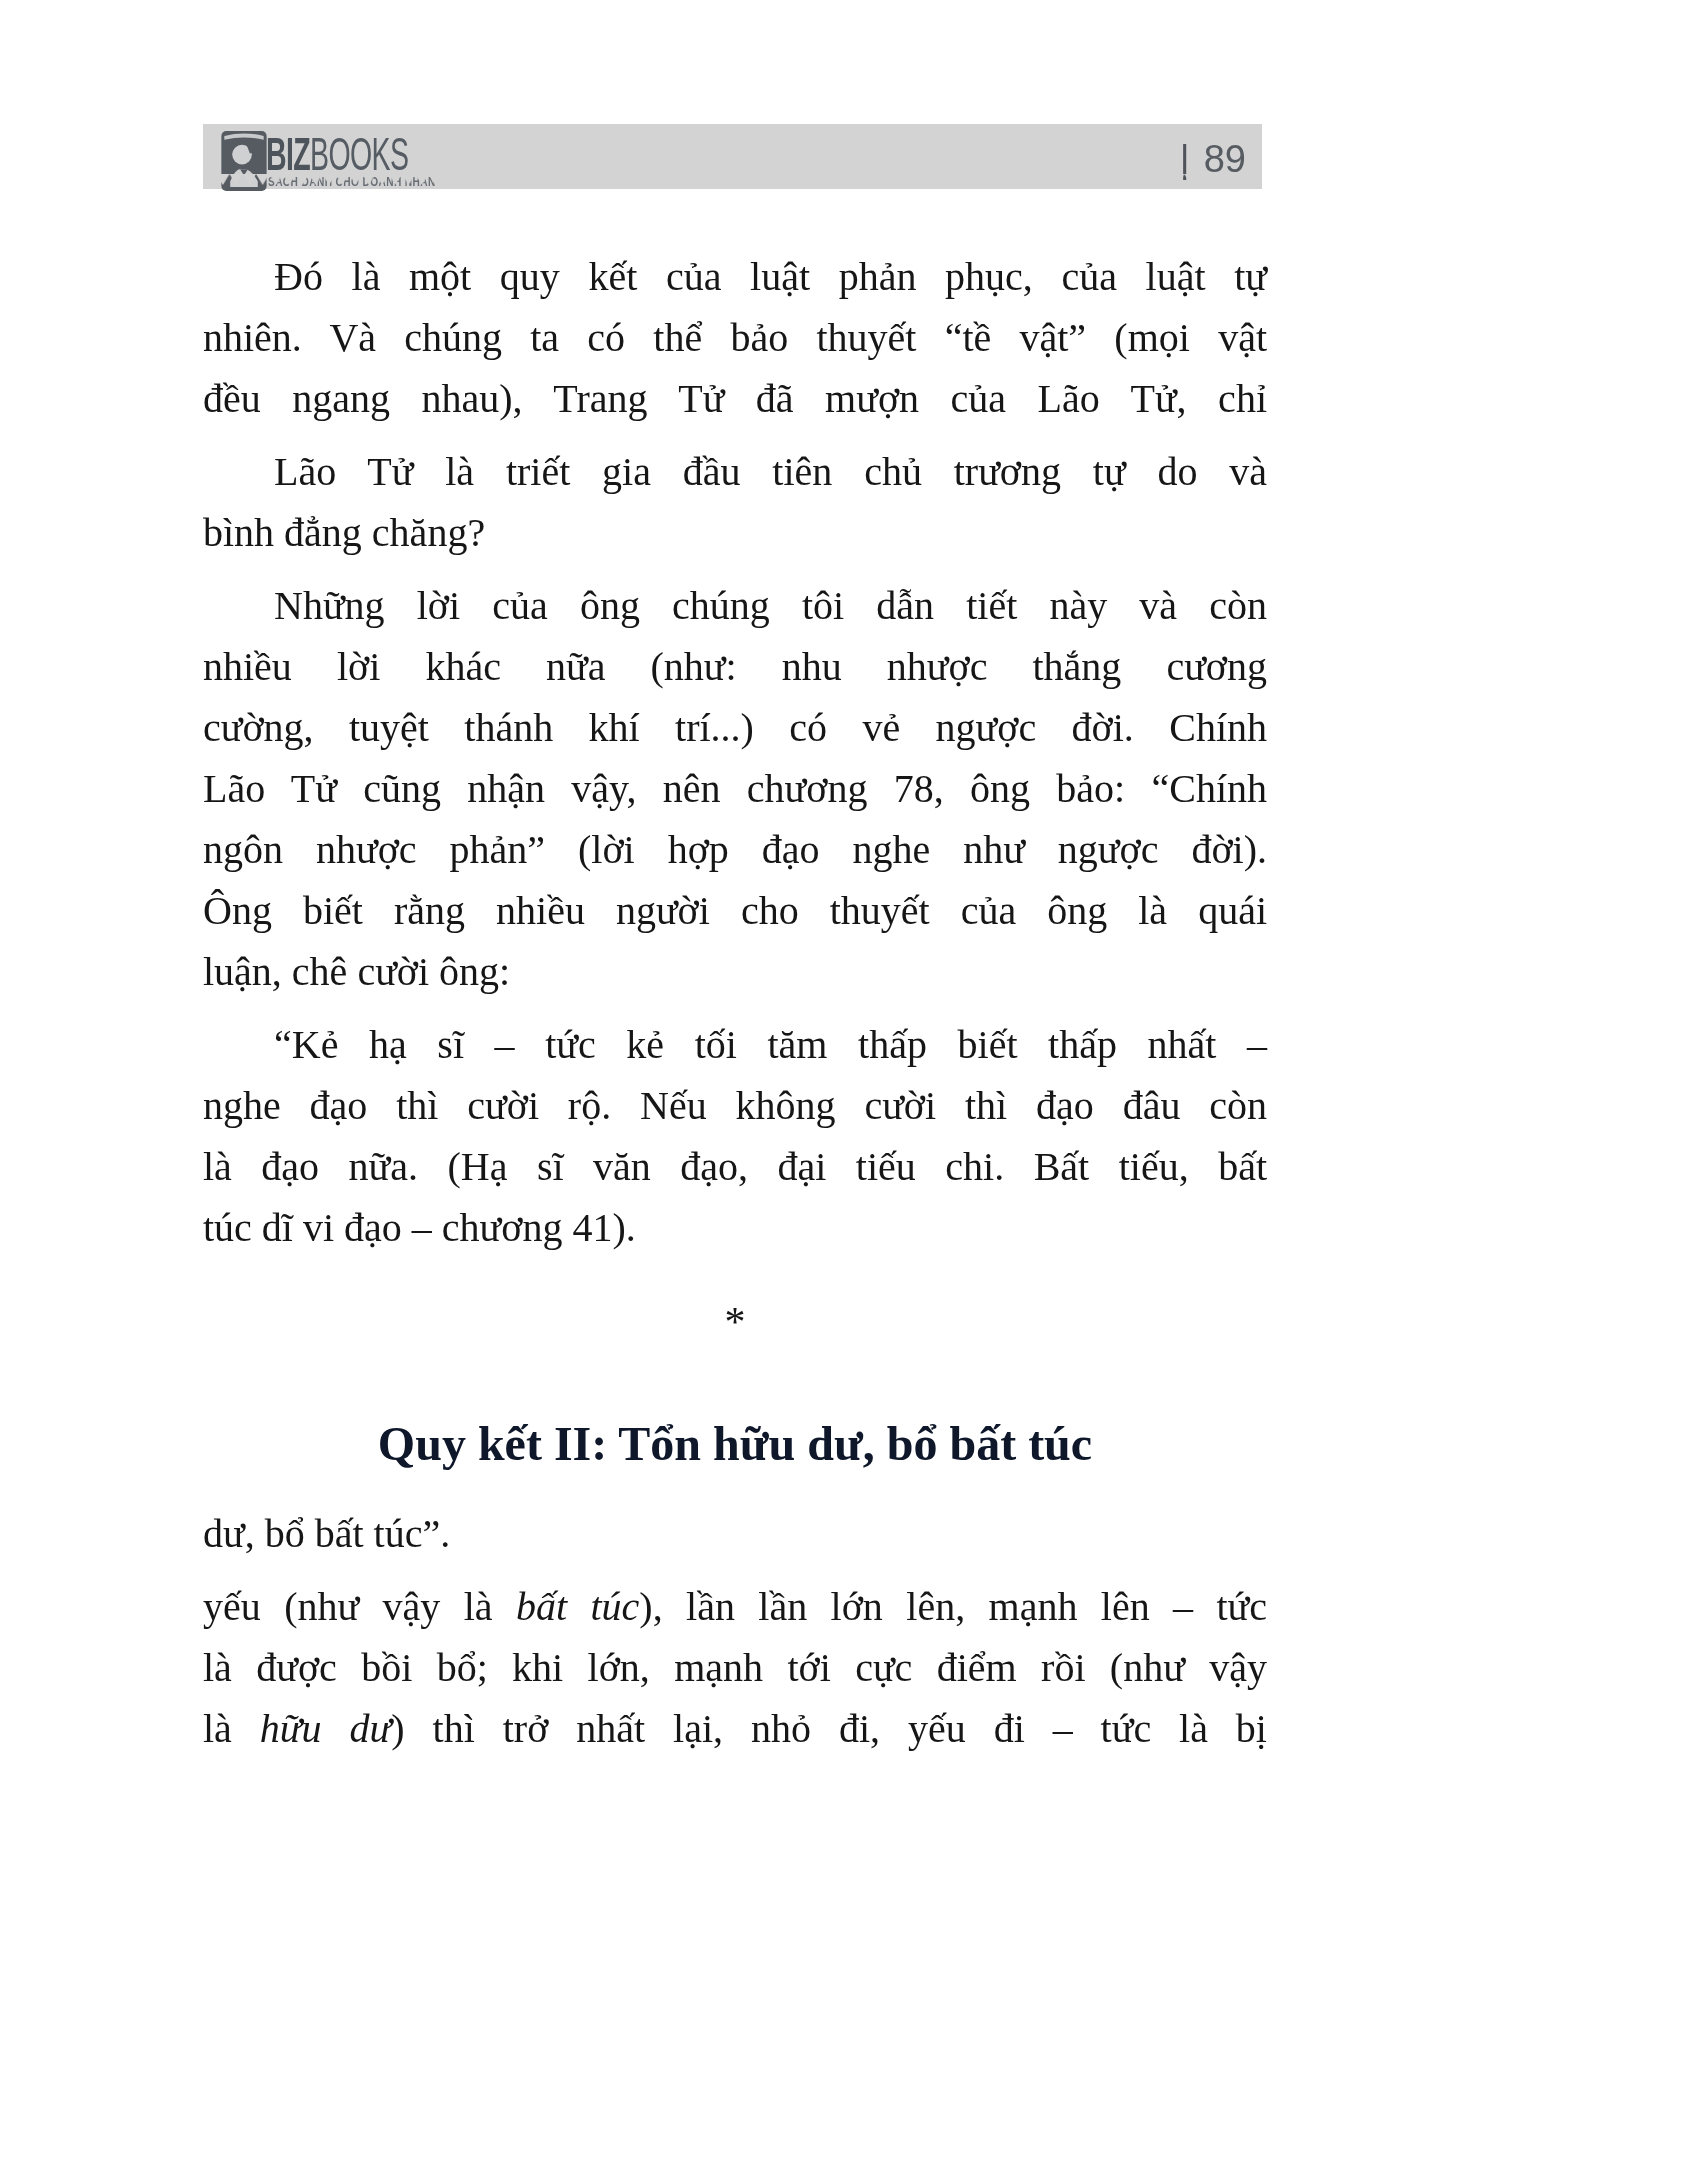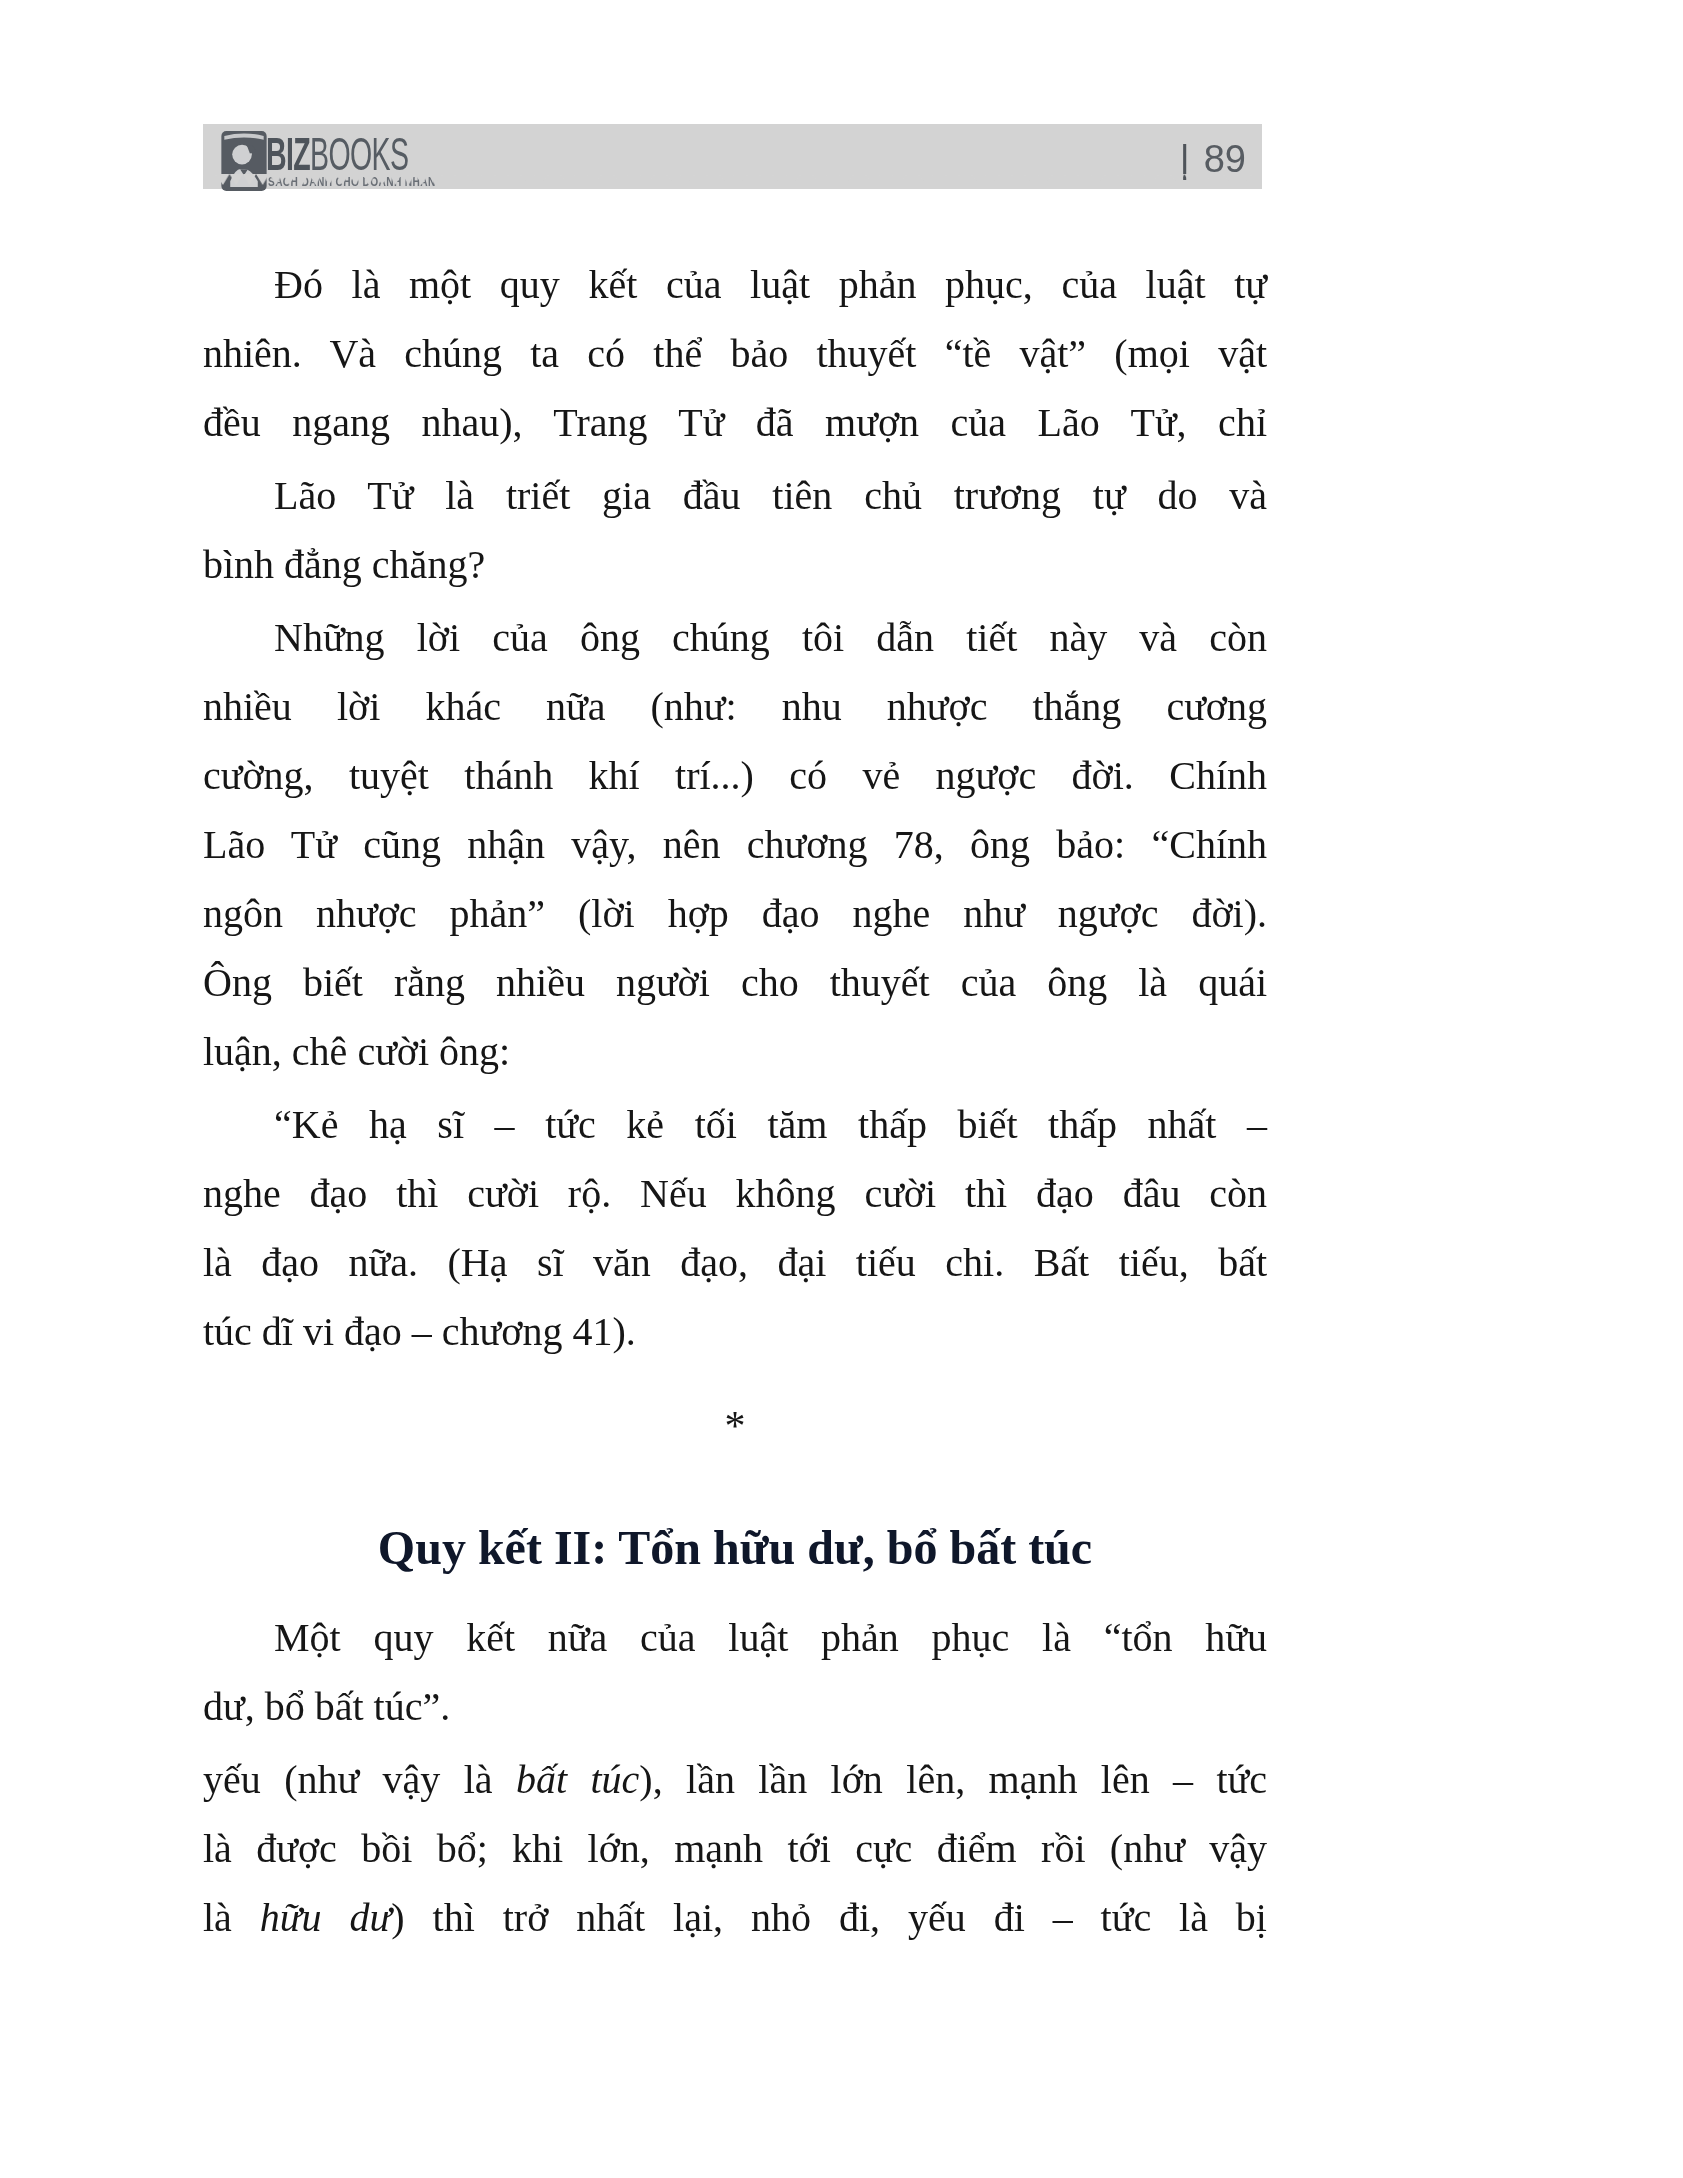--- a/index.html
+++ b/index.html
@@ -47,21 +47,20 @@
   .pageno .pipe{font-weight:300;margin-right:14px;color:#4f545a;}
 
   
   .textcol{
     position:absolute;left:203px;top:246px;width:1064px;
   }
   .ln{
     font-size:40px;line-height:61px;
     text-align:justify;text-align-last:justify;
     color:#161616;
-    margin-top:8px;
   }
   .ln.end{text-align-last:left;}
   .ind{text-indent:71px;}
   .it{font-style:italic;}
   .para{margin:12px 0 0 0;}
   .para:first-child{margin-top:0;}
   .sep{
     margin-top:34px;line-height:61px;font-size:42px;
     text-align:center;text-align-last:center;color:#161616;
   }
@@ -128,21 +127,20 @@
       <div class="ln">nghe đạo thì cười rộ. Nếu không cười thì đạo đâu còn</div>
       <div class="ln">là đạo nữa. (Hạ sĩ văn đạo, đại tiếu chi. Bất tiếu, bất</div>
       <div class="ln end">túc dĩ vi đạo – chương 41).</div>
     </div>
 
     <div class="sep">*</div>
 
     <div class="heading">Quy kết II: Tổn hữu dư, bổ bất túc</div>
 
     <div class="para">
-      <div class="ln ind">Một quy kết nữa của luật phản phục là “tổn hữu</div>
       <div class="ln end">dư, bổ bất túc”.</div>
     </div>
 
     <div class="para">
       <div class="ln"><span>yếu (như vậy là </span><span class="it">bất túc</span><span>), lần lần lớn lên, mạnh lên – tức</span></div>
       <div class="ln"><span>là được bồi bổ; khi lớn, mạnh tới cực điểm rồi (như vậy</span></div>
       <div class="ln"><span>là </span><span class="it">hữu dư</span><span>) thì trở nhất lại, nhỏ đi, yếu đi – tức là bị</span></div>
     </div>
 
   </div>

